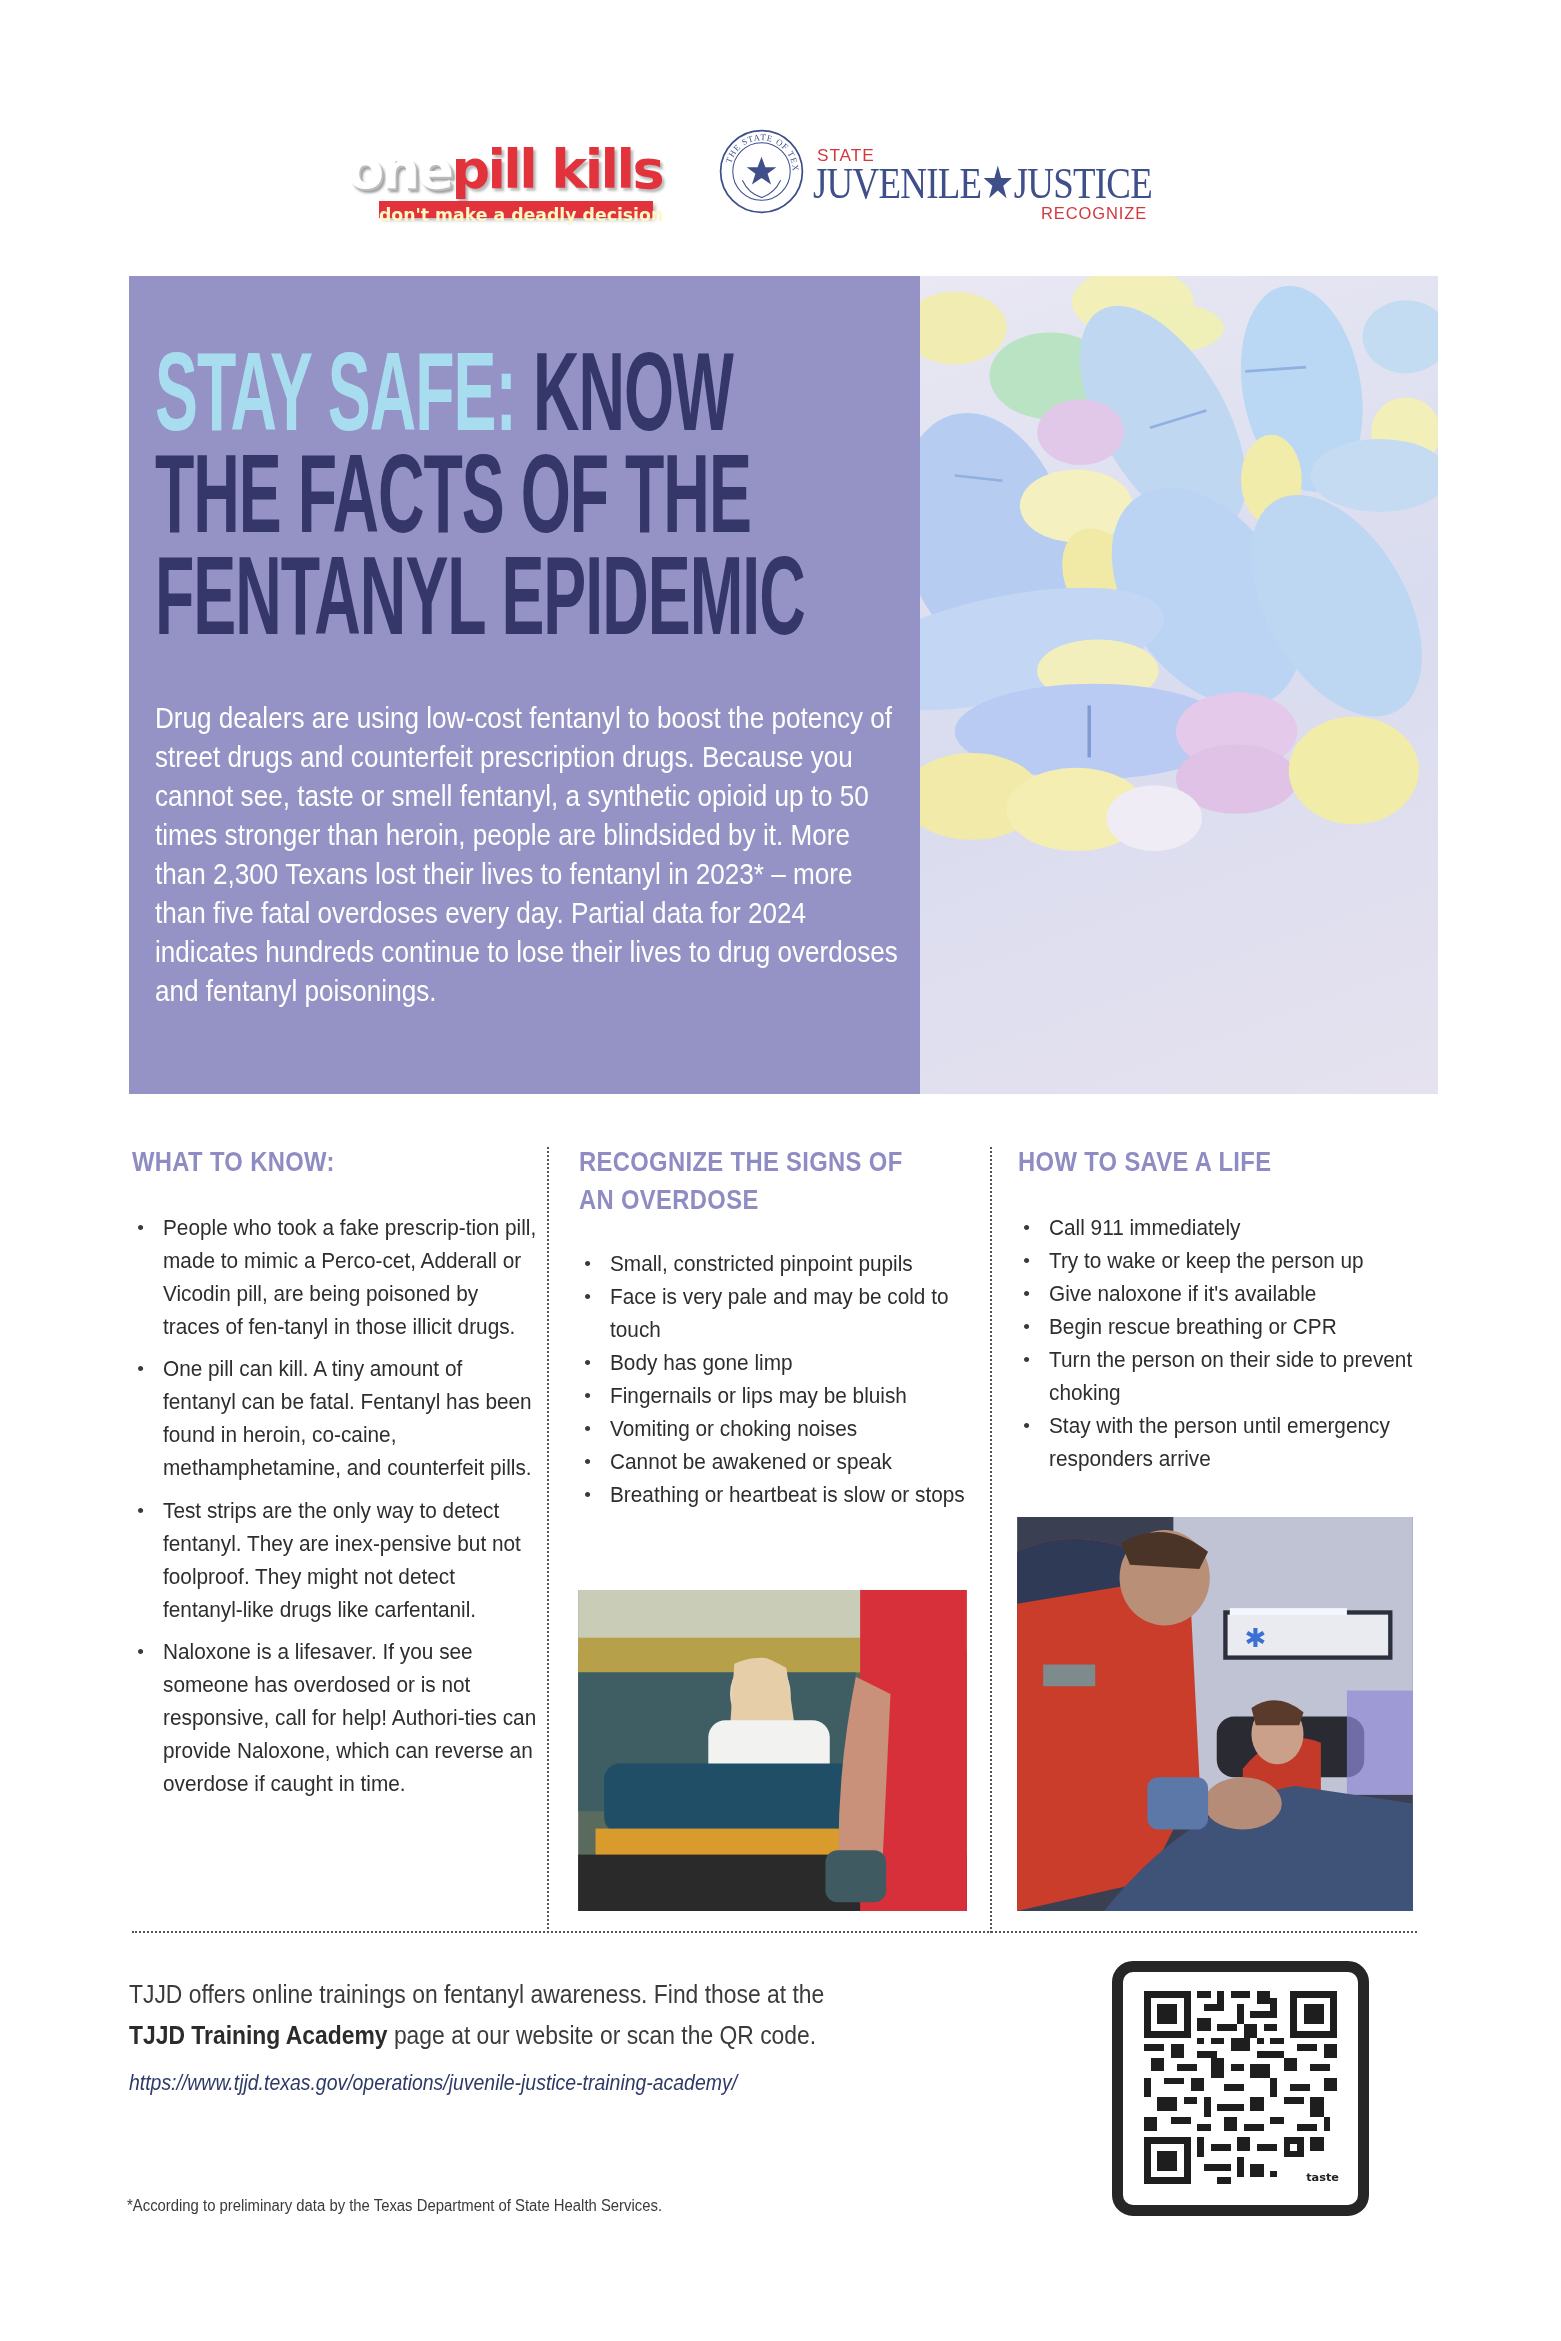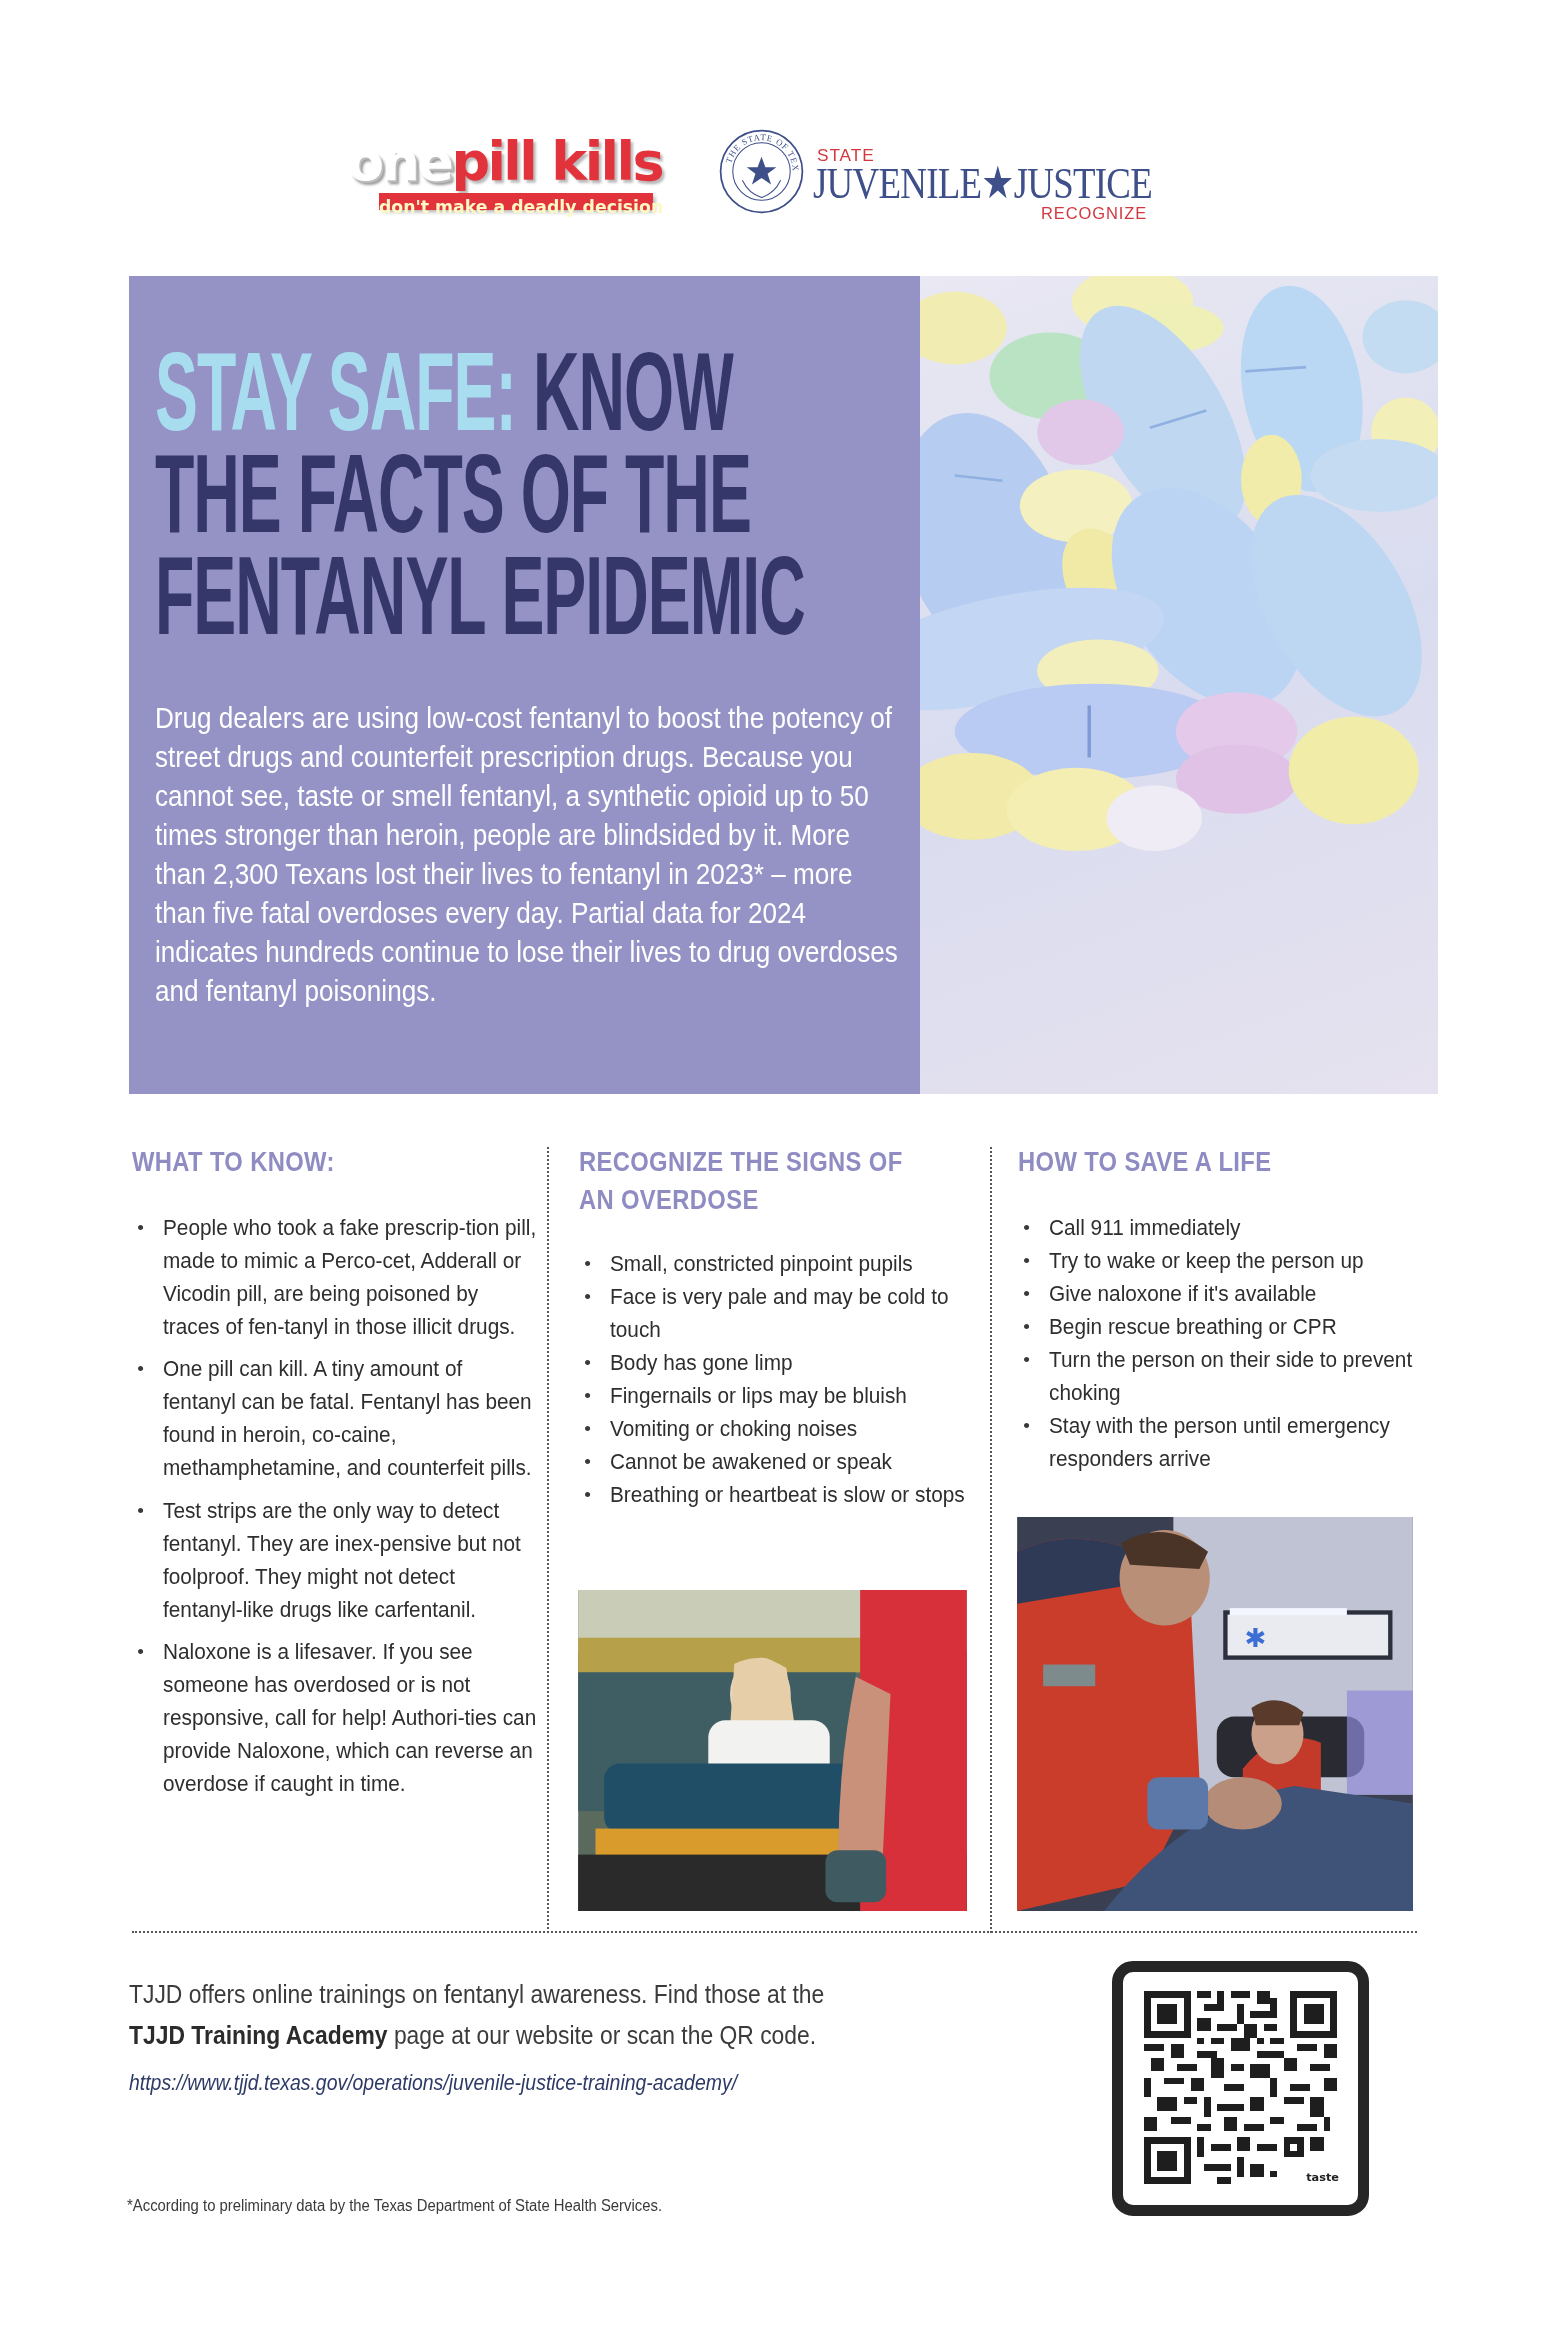--- a/index.html
+++ b/index.html
@@ -1,20 +1,20 @@
 <!DOCTYPE html>
 <html style="font-size:14px"><head>
 <meta charset="utf-8">
 <style>
   * { box-sizing: border-box; margin: 0; padding: 0; }
   html, body { width: 1561px; height: 2342px; background: #ffffff; overflow: hidden; }
   body { position: relative; font-family: "Liberation Sans", sans-serif; color: #2b2b2b; }
 
   
-  .opk-logo { position: absolute; left: 347px; top: 131px; width: 330px; height: 97px; }
+  .opk-logo { position: absolute; left: 347px; top: 139px; width: 330px; height: 97px; }
   .opk-word { position: absolute; top: 0; left: 0; height: 61px; white-space: nowrap;
     font-family: "DejaVu Sans", sans-serif; font-weight: bold; font-size: 54px; letter-spacing: -2.6px; line-height: 61px; }
   .opk-one { color: #ffffff; text-shadow: 1.7px 1.7px 0 #bdbdbd, 3.5px 3.5px 2.6px #9a9a9a; }
   .opk-pk { color: #e2333c; text-shadow: 2.6px 2.6px 2.6px #b9b9b9; }
   .opk-tag { position: absolute; left: 32px; top: 62px; width: 274px; height: 17px; background: #e2333c;
     color: #fef9c3; font-family: "DejaVu Sans", sans-serif; font-weight: bold; font-size: 17.3px; line-height: 29.5px; text-align: center;
     box-shadow: 2.6px 2.6px 3.5px #b5b5b5; white-space: nowrap; }
 
   .tjjd-logo { position: absolute; left: 718px; top: 128px; width: 468px; height: 95px; }
   .seal { position: absolute; left: 0; top: 0; width: 87px; height: 87px; }

